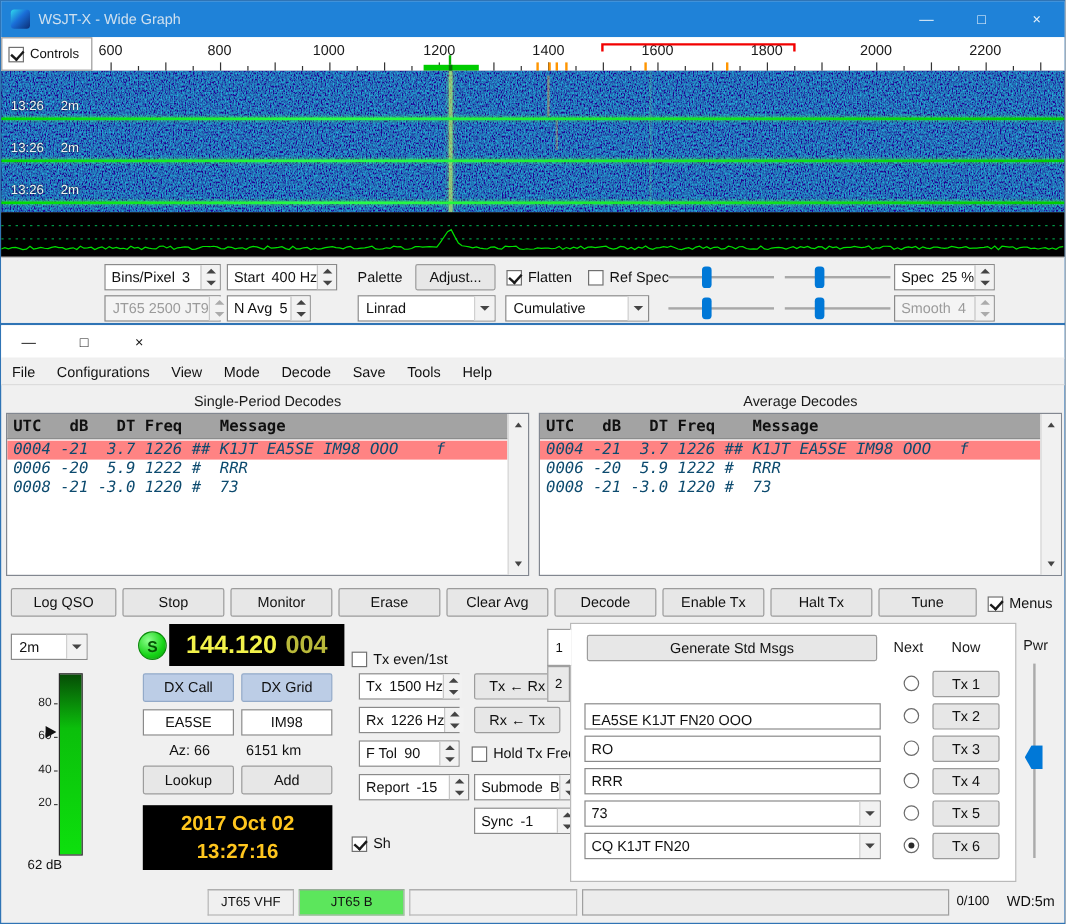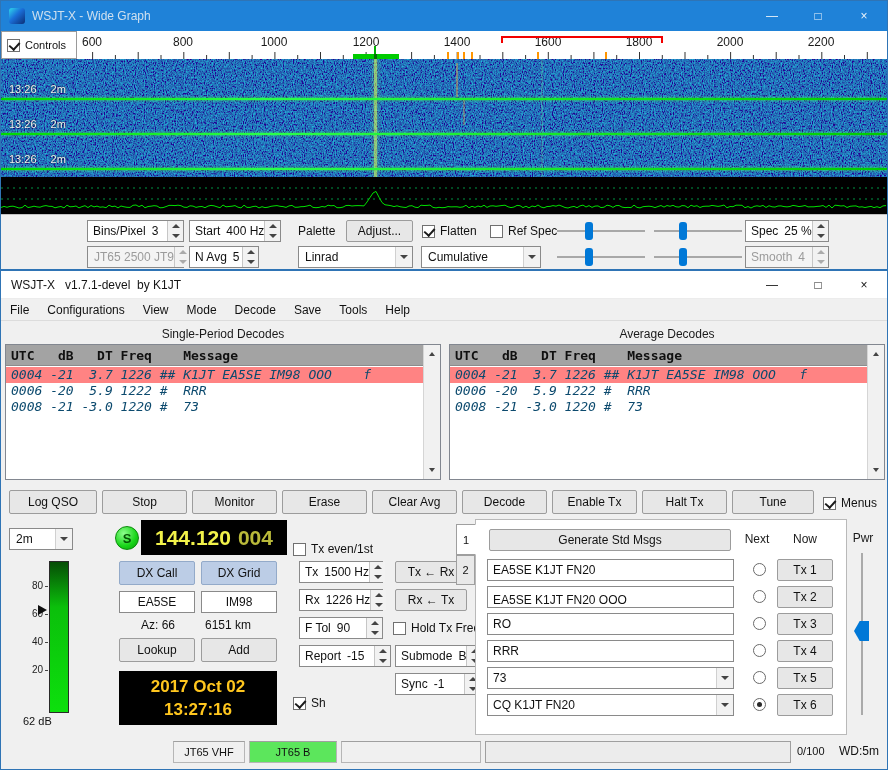--- a/index.html
+++ b/index.html
@@ -327,21 +327,20 @@
             <span class="sp-dn">
               <i class="tri-dn"></i>
             </span>
           </span>
       </div>
     </div>
   </div>
 
   <div class="win" id="mw" style="left:0;top:270px;width:888px;height:500px;">
     <div class="tb">
-      <span class="tb-title" style="margin-left:10px;">WSJT-X   v1.7.1-devel  by K1JT</span>
       <span class="tb-btn">—</span>
       <span class="tb-btn">□</span>
       <span class="tb-btn">×</span>
     </div>
     <div class="menubar">
       <span class="menu-item">File</span>
       <span class="menu-item">Configurations</span>
       <span class="menu-item">View</span>
       <span class="menu-item">Mode</span>
       <span class="menu-item">Decode</span>
@@ -532,23 +531,20 @@
       <span>Sh</span>
     </label>
 
     <div class="rpanel" style="left:474px;top:248px;width:372px;height:216px;"></div>
     <div class="tab active" style="left:455px;top:253px;width:20px;height:31px;">1</div>
     <div class="tab" style="left:455px;top:284px;width:19px;height:30px;">2</div>
     <div class="pbtn" style="left:488px;top:258px;width:242px;height:22px;">Generate Std Msgs</div>
     <div class="glabel" style="left:740px;top:261px;width:32px;">Next</div>
     <div class="glabel" style="left:782px;top:261px;width:44px;">Now</div>
 
-    <div class="field" style="left:486px;top:288px;width:247px;">
-        <span class="f-text">EA5SE K1JT FN20</span>
-      </div>
     <span class="radio" style="left:752px;top:292px;"></span>
     <div class="pbtn" style="left:776px;top:288px;width:56px;height:22px;">Tx 1</div>
 
     <div class="field" style="left:486px;top:315px;width:247px;align-items:flex-end;">
         <span class="f-text">EA5SE K1JT FN20 OOO</span>
       </div>
     <span class="radio" style="left:752px;top:319px;"></span>
     <div class="pbtn" style="left:776px;top:315px;width:56px;height:22px;">Tx 2</div>
 
     <div class="field" style="left:486px;top:342px;width:247px;">

